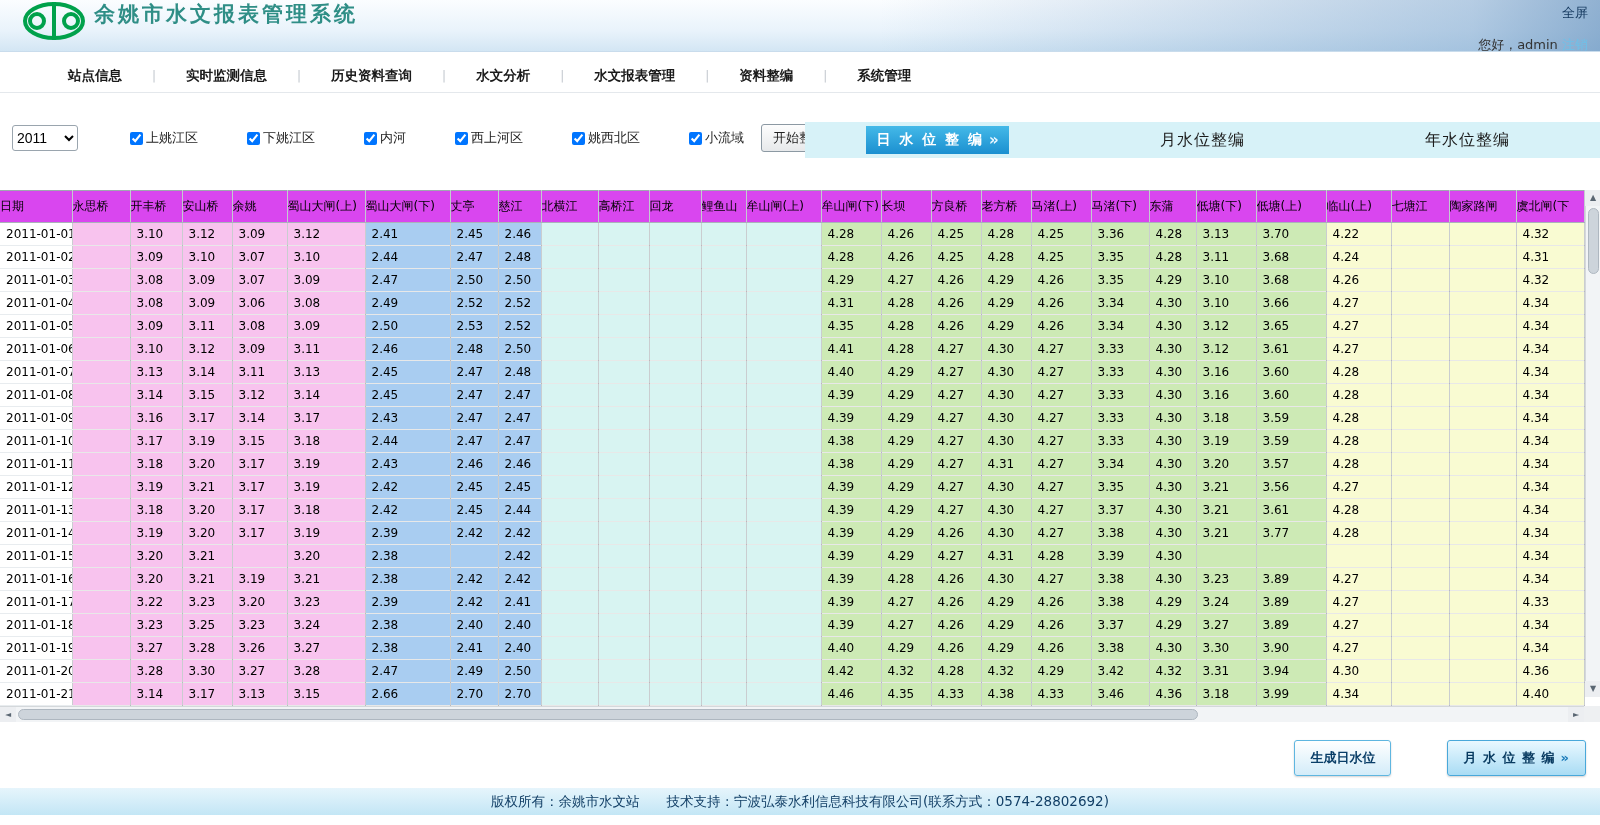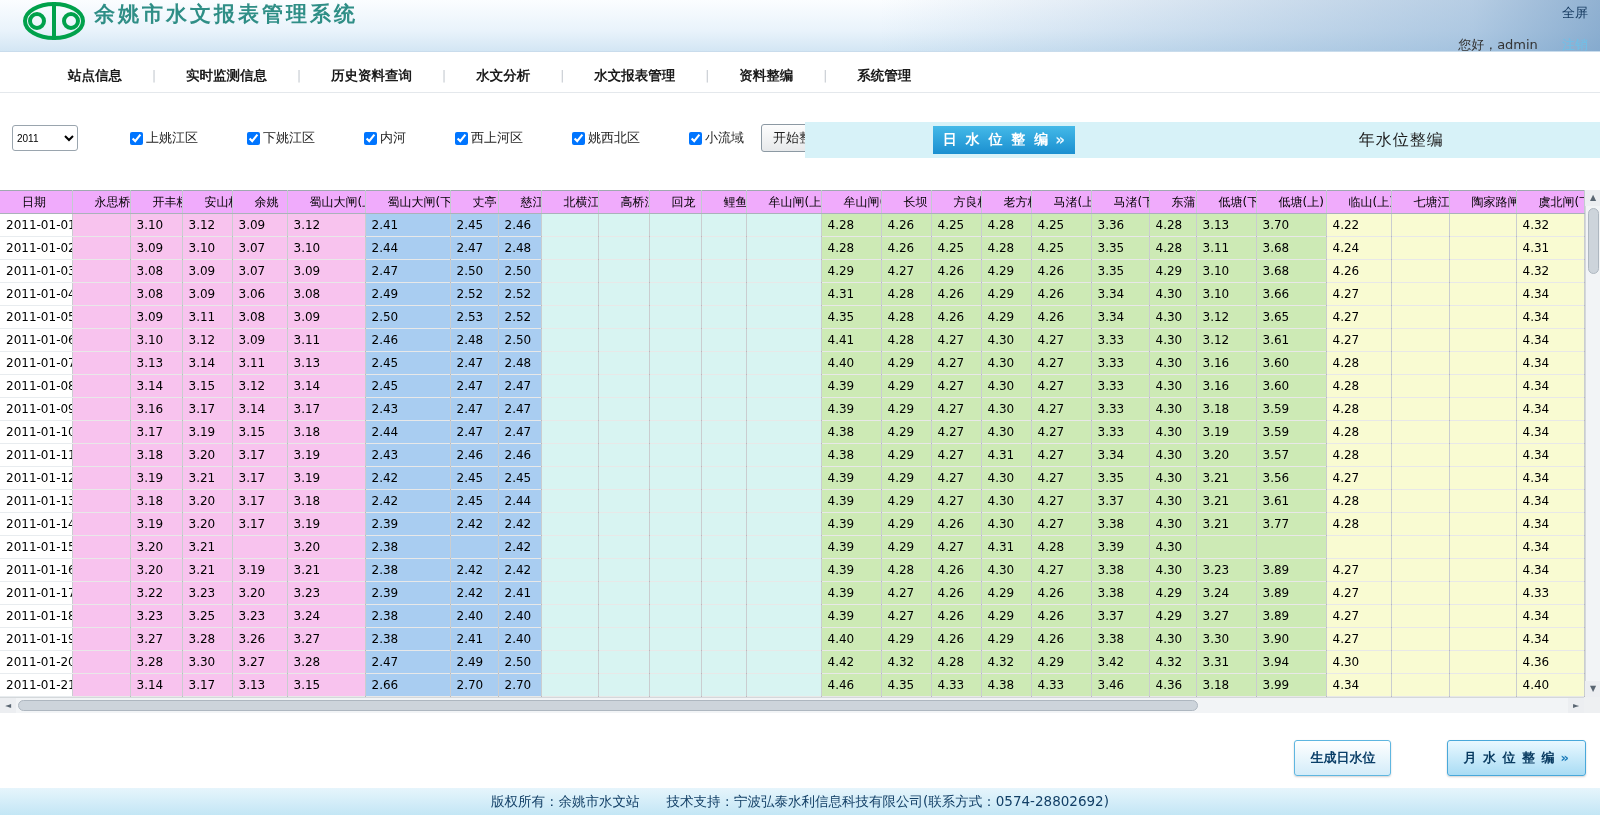--- a/index.html
+++ b/index.html
@@ -9,50 +9,50 @@
   
   .header { position:absolute; top:0; left:0; right:0; height:52px;
     background: linear-gradient(to right, rgba(255,255,255,0) 55%, rgba(125,165,205,.55) 92%, rgba(100,145,190,.7) 100%),
                 linear-gradient(to bottom, #fbfdff 0%, #e9f3fb 60%, #d3e6f4 100%);
     border-bottom:1px solid #c9dcec; display:flex; align-items:flex-start; }
   .logo { margin:0 8px 0 22px; }
   .app-title { font-size:21px; font-weight:bold; color:#2f8e86; letter-spacing:3px; }
   .header-right { position:absolute; right:12px; top:4px; text-align:right; }
   .fullscreen-link { display:block; color:#12365c; font-size:13px; cursor:pointer; margin-bottom:14px; }
   .user-row { font-size:13px; color:#333; }
-  .logout-link { color:#6fc0e8; margin-left:20px; cursor:pointer; }
+  .logout-link { color:#6fc0e8; margin-left:0; cursor:pointer; }
 
   
   .nav { position:absolute; top:59px; left:0; right:0; height:34px; background:#fff;
     border-bottom:1px solid #e4e8ec; display:flex; align-items:center; padding-left:38px; }
   .nav-item { font-size:13.5px; font-weight:600; color:#1a1a1a; padding:0 30px; cursor:pointer; white-space:nowrap; }
   .nav-sep { color:#c2c8ce; font-size:12px; }
 
   
   .toolbar { position:absolute; top:93px; left:0; right:0; height:97px; background:#fff; }
   .controls { position:absolute; left:12px; top:31px; display:flex; align-items:center; }
-  .year-select { width:66px; height:26px; font-size:10px; border:1px solid #9aa5ae; border-radius:3px; background:#fff; }
+  .year-select { width:66px; height:26px; font-size:14px; border:1px solid #9aa5ae; border-radius:3px; background:#fff; }
   .cb-group { display:flex; align-items:center; margin-left:16px; }
   .cb { display:flex; align-items:center; margin-right:13px; font-size:13px; color:#222; cursor:pointer; white-space:nowrap;padding-left:36px; }
   .cb input { margin-right:3px; }
   .start-btn { margin-left:4px; padding:4px 11px; font-size:13px; color:#222;
     border:1px solid #8c99a3; border-radius:3px; background:linear-gradient(#fdfdfd,#e7e9eb); cursor:pointer; }
 
   .tabstrip { position:absolute; right:0; top:29px; width:795px; height:36px; background:#d7f2f8; display:flex; }
   .tab { flex:1; display:flex; align-items:center; justify-content:center; cursor:pointer; }
   .tab-btn { font-size:16px; color:#1c1c1c; letter-spacing:1px; }
   .tab-btn.active { background:linear-gradient(#44b9e8,#1b8fd0); color:#fff; font-weight:bold; font-size:14px;
     letter-spacing:2px; height:28px; display:flex; align-items:center; padding:0 10px; }
   .tab-arrow { margin-left:5px; font-size:15px; letter-spacing:0; color:#eaf7ff; }
 
   
   .table-area { position:absolute; top:190px; left:0; width:1600px; }
   .grid-wrap { display:flex; }
   table { border-collapse:collapse; table-layout:fixed; width:1584px; font-size:12px; }
-  th { height:23px; background:#f0abfc; font-weight:normal; text-align:left; padding-left:22px;
+  th { height:32px; background:#d946ef; font-weight:normal; text-align:left; padding-left:0;
     border-top:1px solid #9fa8b0; border-bottom:1px solid #aab2ba; border-right:1px solid #c3cad0;
     white-space:nowrap; overflow:hidden; color:#000; }
   td { height:23px; padding-left:6px; border-right:1px solid rgba(90,100,110,.32); border-bottom:1px solid rgba(0,0,0,.09);
     white-space:nowrap; overflow:hidden; color:#000; }
   td.g-date { border-bottom:1px solid #e8ecef; }
 
   
   .vscroll { width:16px; height:507px; background:#f2f4f6; border-left:1px solid #d4d8db;
     display:flex; flex-direction:column; align-items:center; }
   .vscroll .sb-btn { height:16px; width:16px; font-size:8px; color:#5a6672; text-align:center; line-height:16px; background:#eceef1; cursor:pointer; }
@@ -151,20 +151,23 @@
           <span>小流域</span>
         </label>
       </div>
     <button class="start-btn">开始整编</button>
   </div>
   <div class="tabstrip">
       <div class="tab">
         <span class="tab-btn active">日 水 位 整 编<span class="tab-arrow">»</span></span>
       </div>
       <div class="tab">
+        <span class="tab-btn">月水位整编</span>
+      </div>
+      <div class="tab">
         <span class="tab-btn">年水位整编</span>
       </div>
     </div>
 </div>
 
 <div class="table-area">
   <div class="grid-wrap">
     <table>
         <colgroup>
           <col style="width: 72px;">

